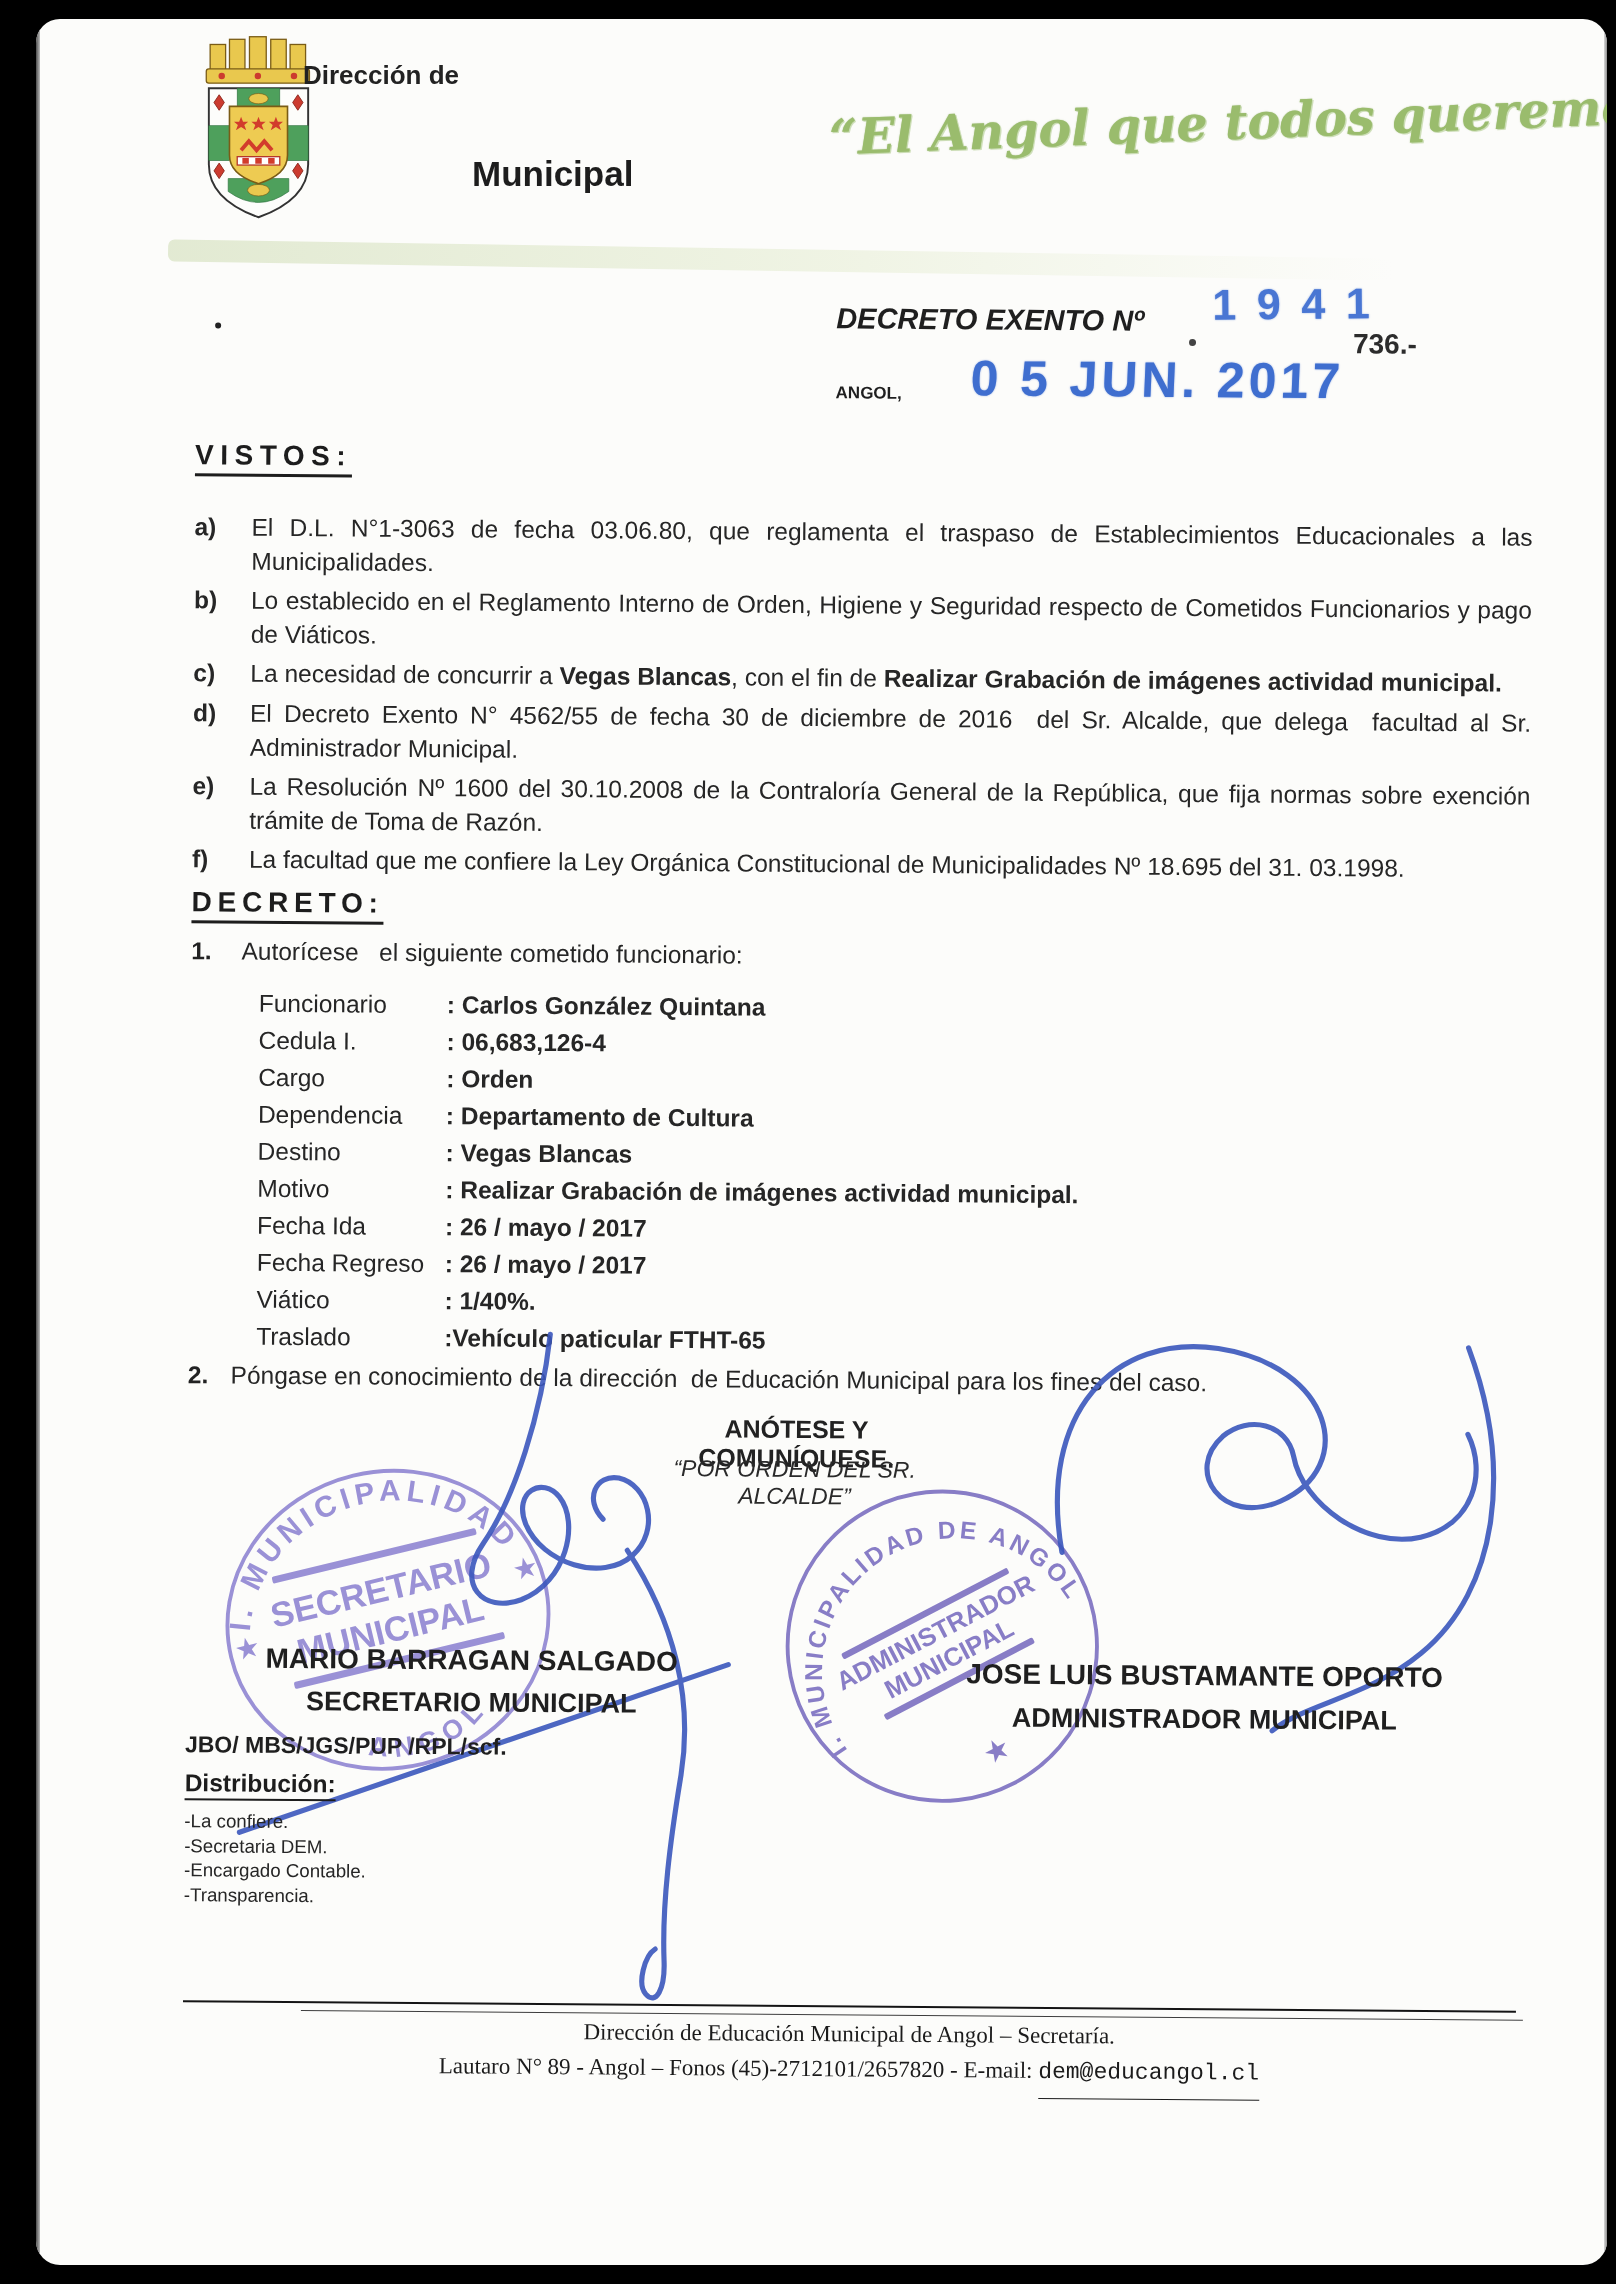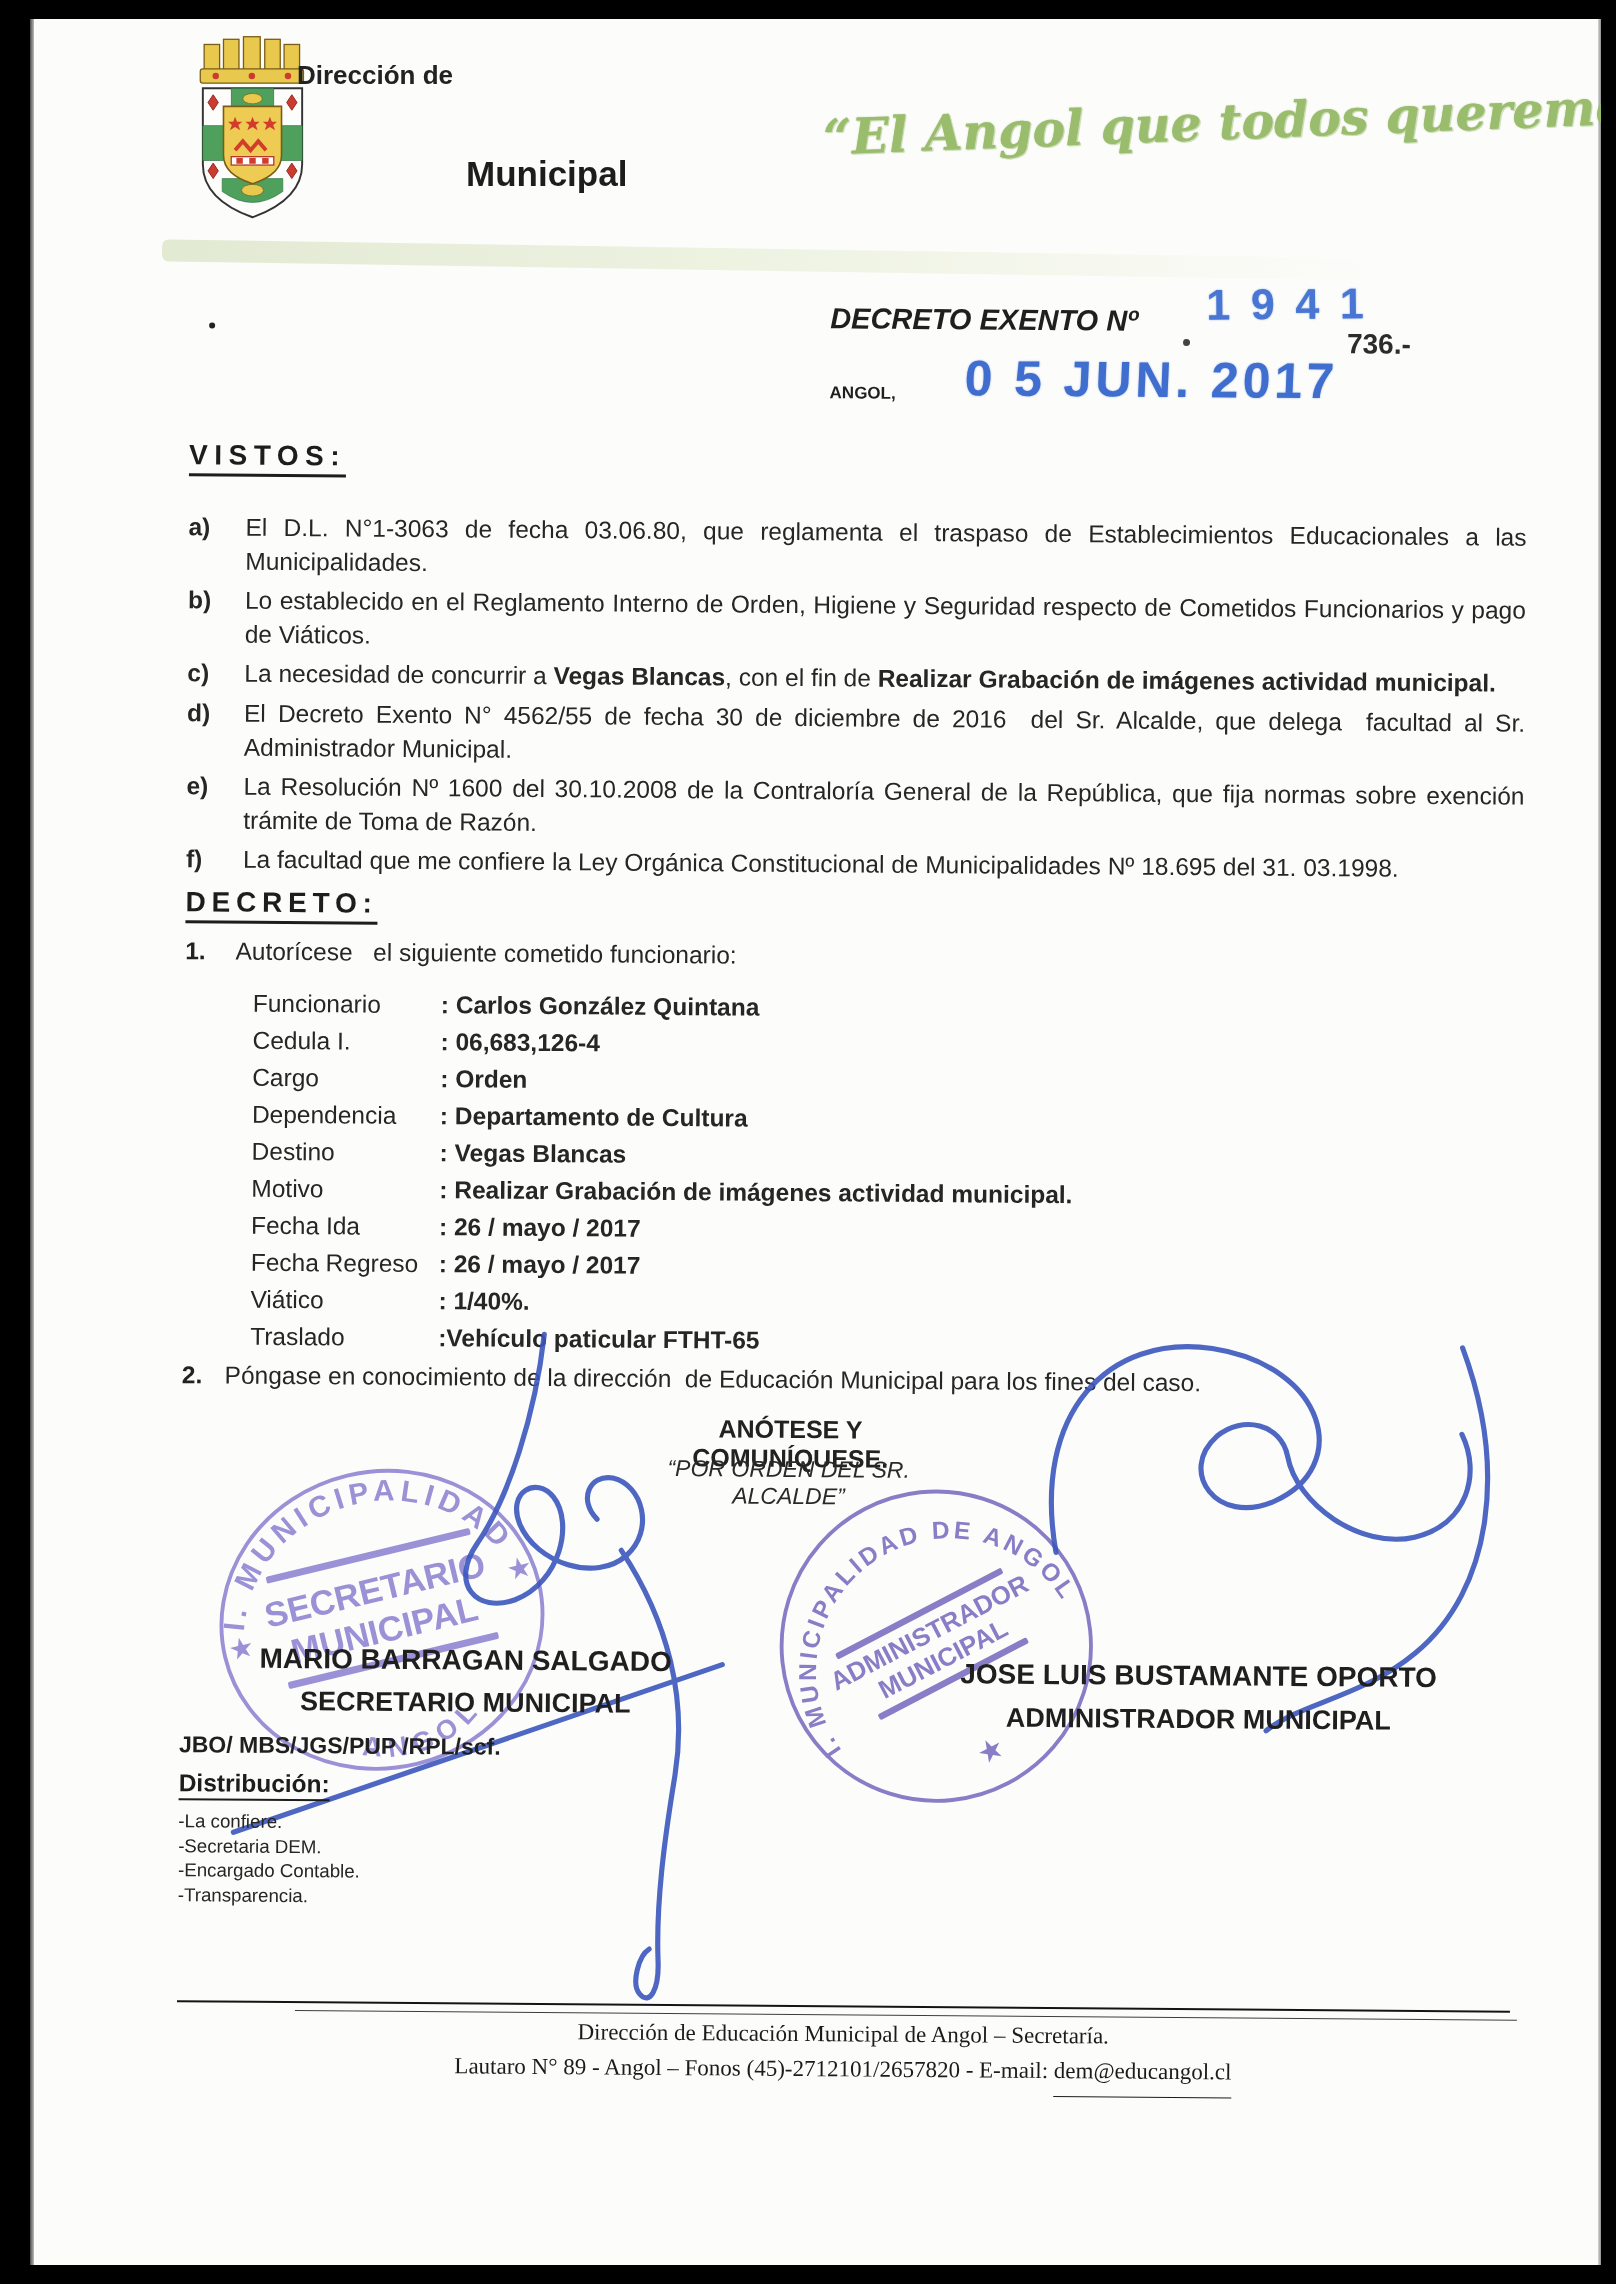--- a/index.html
+++ b/index.html
@@ -1,17 +1,17 @@
 <!DOCTYPE html>
 <html style="font-size:10.3px"><head>
 <meta charset="utf-8">
 <style>
   html,body{margin:0;padding:0;background:#000;}
   body{width:1616px;height:2284px;position:relative;font-family:"Liberation Sans",sans-serif;}
-  .page{position:absolute;left:30px;top:19.4px;width:1571px;height:2246px;background:#fcfcfa;overflow:hidden;}
+  .page{position:absolute;left:36px;top:19.4px;width:1571px;height:2246px;background:#fcfcfa;overflow:hidden;border-radius:24px;}
   .edge{position:absolute;top:0;height:100%;}
   .edge-left{left:0;width:3.9px;background:linear-gradient(90deg,#4c4c4c,#bdbdbd);}
   .edge-right{right:0;width:3.2px;background:linear-gradient(90deg,#d8d8d8,#8f8f8f);}
   .abs{position:absolute;}
   .tilt{position:absolute;left:0;top:0;width:100%;height:100%;transform:rotate(0.45deg);transform-origin:258px 452px;}
   
   .dept1{left:267px;top:41px;font-size:26px;font-weight:bold;color:#222;}
   .dept2{left:262px;top:65px;font-size:58px;font-weight:bold;color:#1d1d1d;letter-spacing:-0.6px;}
   .dept3{left:436px;top:135px;font-size:35px;font-weight:bold;color:#1d1d1d;}
   .slogan{left:793px;top:72px;font-family:"DejaVu Serif",serif;font-style:italic;font-weight:bold;
@@ -53,21 +53,21 @@
   .title-right{left:916px;top:1678px;width:524px;}
   .initials{left:159px;top:1713px;font-size:23px;font-weight:bold;color:#1f1f1f;}
   .dist-h{left:159px;top:1751px;font-size:24.5px;font-weight:bold;color:#1d1d1d;border-bottom:2.6px solid #1d1d1d;
           padding-bottom:1.3px;display:inline-block;}
   .dist-items{left:159px;top:1791px;font-size:18.7px;color:#262626;line-height:24.5px;}
   .rule1{left:159px;top:1982px;width:1333px;height:0;border-top:2.6px solid #141414;}
   .rule2{left:277px;top:1991px;width:1222px;height:1.3px;background:#3d3d3d;}
   .footer-line{left:159px;width:1333px;text-align:center;font-family:"Liberation Serif",serif;font-size:23px;color:#1b1b1b;}
   .fl1{top:1998px;}
   .fl2{top:2033px;}
-  .email{border-bottom:1.9px solid #1b1b1b;padding-bottom:13px;}
+  .email{border-bottom:1.9px solid #1b1b1b;padding-bottom:13px;font-family:Liberation Mono, monospace;}
   .dot{position:absolute;border-radius:50%;background:#222;}
   .dot1{left:178px;top:304px;width:5.8px;height:5.8px;}
   .dot2{left:1152px;top:313px;width:7px;height:7px;opacity:.85;}
   .stamp-svg,.sig-svg,.crest{position:absolute;}
   svg text{font-family:"Liberation Sans",sans-serif;}
 </style>
 </head>
 <body>
 
 <div class="page">

